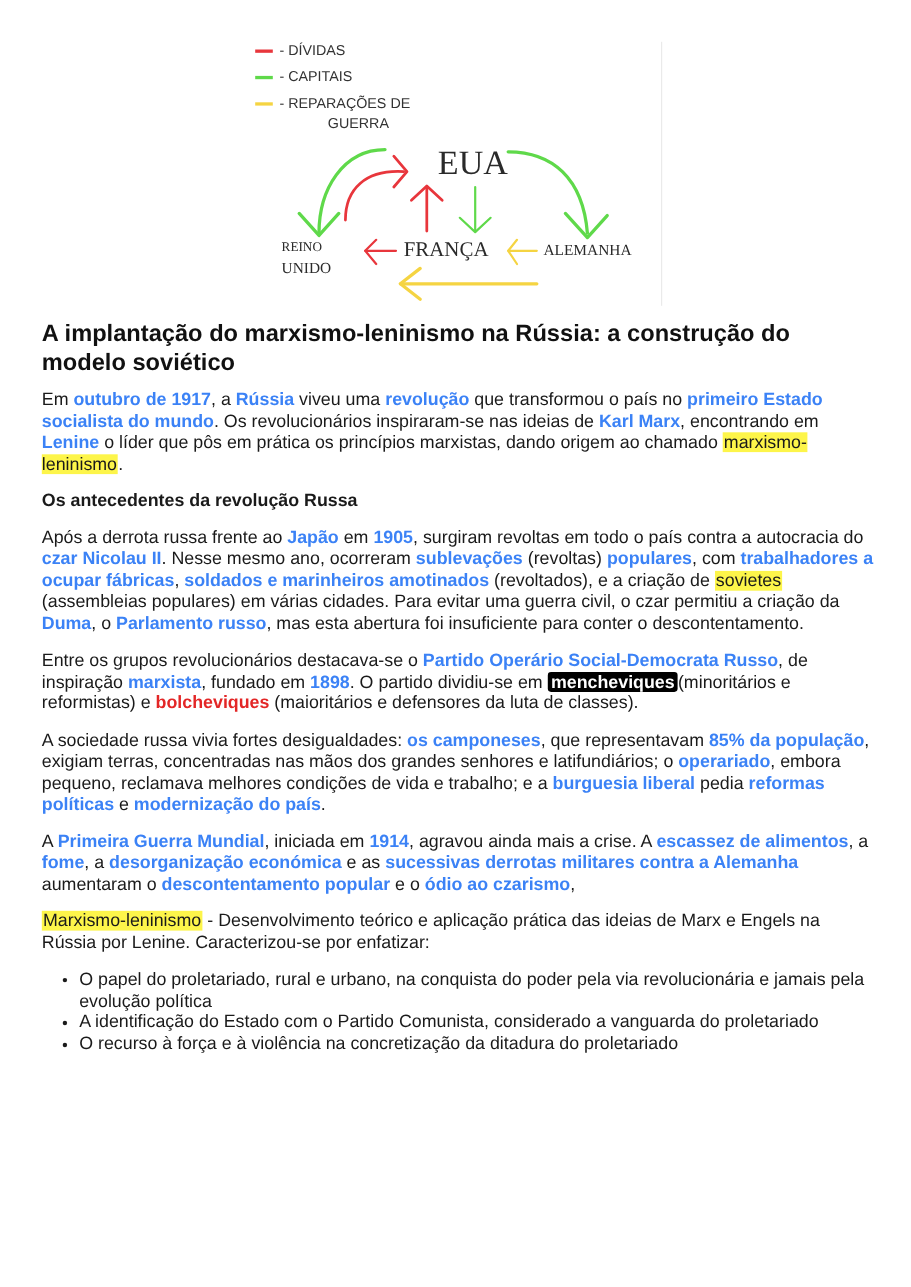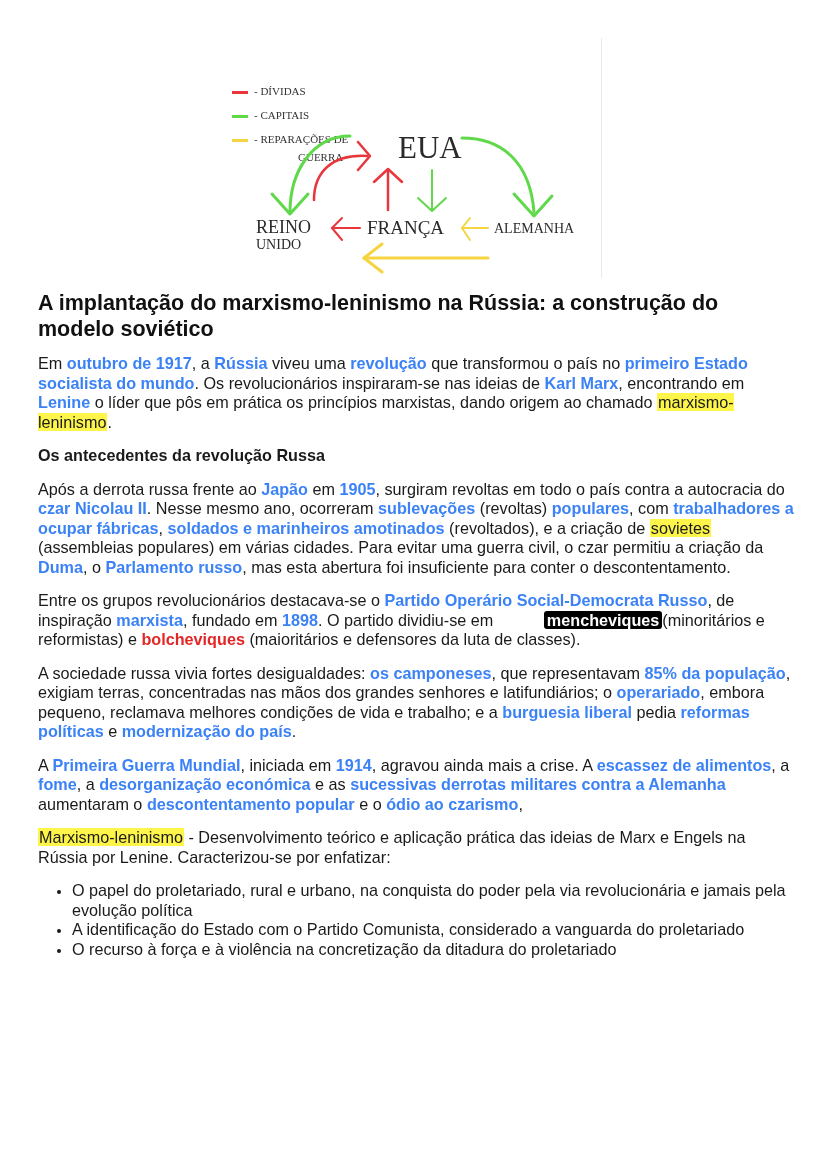--- a/index.html
+++ b/index.html
@@ -10,32 +10,32 @@
   }
   .figure {
     position: absolute; left: 222px; top: 32px; width: 380px; height: 248px;
   }
   .figure svg { position: absolute; left: 0; top: 0; }
   .fig-divider { position: absolute; left: 379px; top: 6px; width: 1px; height: 240px; background: #e8e8e8; }
   .fig-label {
     position: absolute; font-family: "Liberation Serif", "DejaVu Serif", serif; color: #2a2a2a;
     white-space: nowrap; line-height: 1;
   }
-  .legend-item { position: absolute; left: 10px; font-family: Liberation Serif, serif; font-size: 11px; color: #333; margin-top: 47px; }
+  .legend-item { position: absolute; left: 10px; font-family: Liberation Sans, sans-serif; font-size: 13px; color: #333; }
   .legend-swatch { display: inline-block; width: 16px; height: 3px; vertical-align: middle; margin-right: 6px; }
 
   .content { position: absolute; left: 38px; top: 290px; width: 760px; font-size: 16.2px; line-height: 19.5px; }
   h1 {
     font-size: 21.5px; line-height: 26px; font-weight: bold; margin: 0 0 12px 0; color: #111;
   }
   p { margin: 0 0 14px 0; }
   h2 { font-size: 16.2px; font-weight: bold; margin: 0 0 14px 0; line-height: 19.5px; }
   b { font-weight: bold; color: #3b82f6; }
   .hl { background: #fdf54a; padding: 0 1px; }
-  .inv { background: #000; color: #fff; font-weight: bold; padding: 0 3px; border-radius: 3px; margin-left: 46px; }
+  .inv { background: #000; color: #fff; font-weight: bold; padding: 0 3px; border-radius: 3px; }
   .red { color: #e32626; font-weight: bold; }
   ul { margin: 0 0 14px 0; padding-left: 34px; }
   li { margin: 0; padding-left: 0; }
   li::marker { font-size: 14px; }
 </style>
 </head>
 <body>
 
 <div class="figure">
   <div class="fig-divider"></div>
@@ -74,21 +74,21 @@
 
       <path d="M 266 196 L 240 196" stroke="#f5d442" stroke-width="2"></path>
       <path d="M 248 186 L 240 196 L 248 208" stroke="#f5d442" stroke-width="2"></path>
 
       <path d="M 266 226 L 142 226" stroke="#f5d442" stroke-width="3"></path>
       <path d="M 160 212 L 142 226 L 160 240" stroke="#f5d442" stroke-width="3"></path>
     </g>
   </svg>
 
   <div class="fig-label" style="left:152px; top:100px; font-size:31px;margin-left:24px;">EUA</div>
-  <div class="fig-label" style="left:34px; top:186px; font-size:18px;">REINO</div>
+  <div class="fig-label" style="left:34px; top:186px; font-size:12px;">REINO</div>
   <div class="fig-label" style="left:34px; top:206px; font-size:14px;">UNIDO</div>
   <div class="fig-label" style="left:145px; top:186px; font-size:19px;">FRANÇA</div>
   <div class="fig-label" style="left:272px; top:190px; font-size:14px;">ALEMANHA</div>
 </div>
 
 <div class="content">
   <h1>A implantação do marxismo-leninismo na Rússia: a construção do modelo soviético</h1>
 
   <p><span>Em </span><b>outubro de 1917</b><span>, a </span><b>Rússia</b><span> viveu uma </span><b>revolução</b><span> que transformou o país no </span><b>primeiro Estado socialista do mundo</b><span>. Os revolucionários inspiraram-se nas ideias de </span><b>Karl Marx</b><span>, encontrando em </span><b>Lenine</b><span> o líder que pôs em prática os princípios marxistas, dando origem ao chamado </span><span class="hl">marxismo-leninismo</span><span>.</span></p>
 

